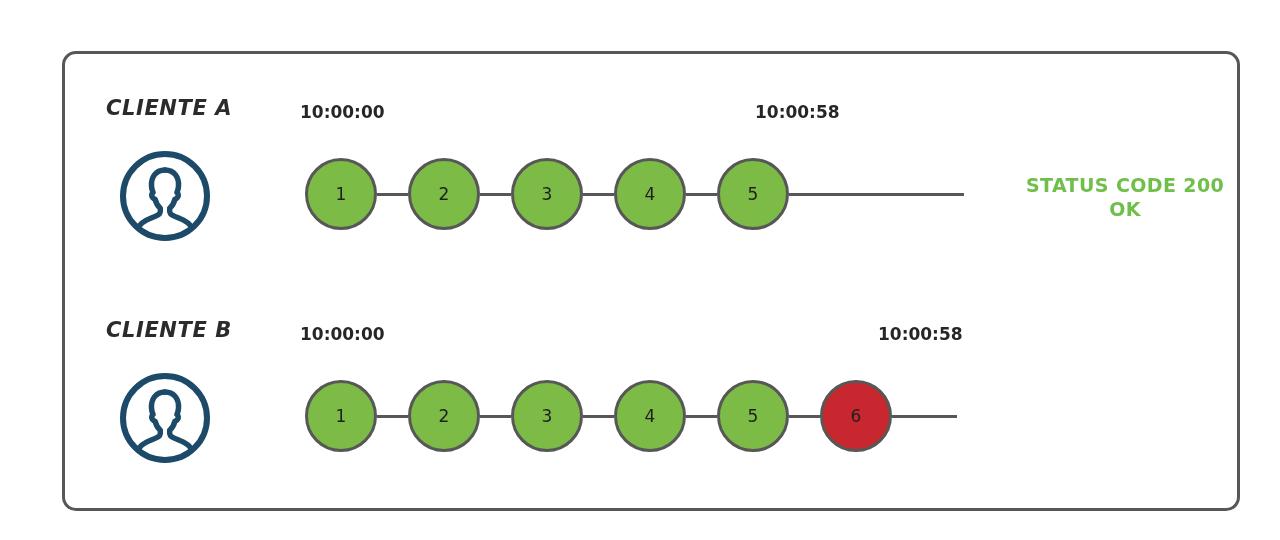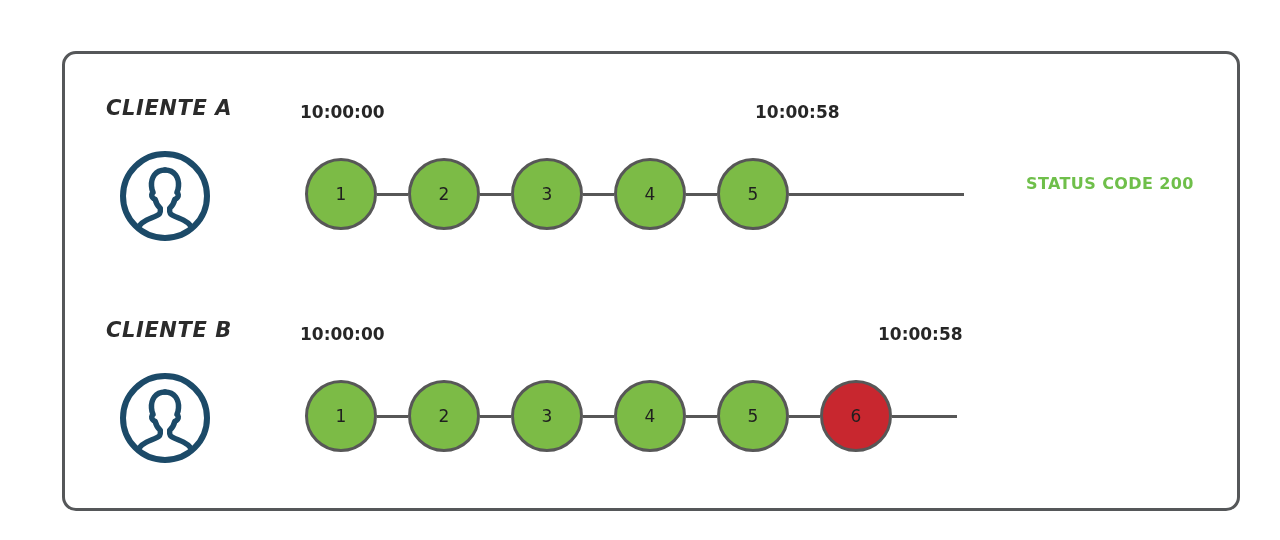--- a/index.html
+++ b/index.html
@@ -128,21 +128,21 @@
     font-family: "DejaVu Sans", sans-serif;
     font-weight: 600;
     line-height: 1.25;
     white-space: nowrap;
   }
   .status-a {
     left: 1026px;
     top: 158px;
     text-align: center;
     color: #6FBF4A;
-    font-size: 16px;
+    font-size: 19px;
     letter-spacing: 0.4px;
   }
   .status-sub-a {
     display: block;
     text-align: center;
   }
 </style>
 </head>
 <body>
 
@@ -190,20 +190,21 @@
       <div class="node ok">3</div>
       <div class="connector"></div>
       <div class="node ok">4</div>
       <div class="connector"></div>
       <div class="node ok">5</div>
       <div class="tail tail-a"></div>
     </div>
 
     <div class="status status-a">
       <span>STATUS CODE 200</span>
+      <span class="status-sub-a">OK</span>
     </div>
   </div>
 
   <div class="row row-b">
 
     <div class="client-label">CLIENTE B</div>
 
     <div class="avatar">
       <svg width="92" height="92" viewBox="0 0 92 92" aria-hidden="true">
         <circle cx="46" cy="46" r="42" fill="none" stroke="#1C4A68" stroke-width="6"></circle>

